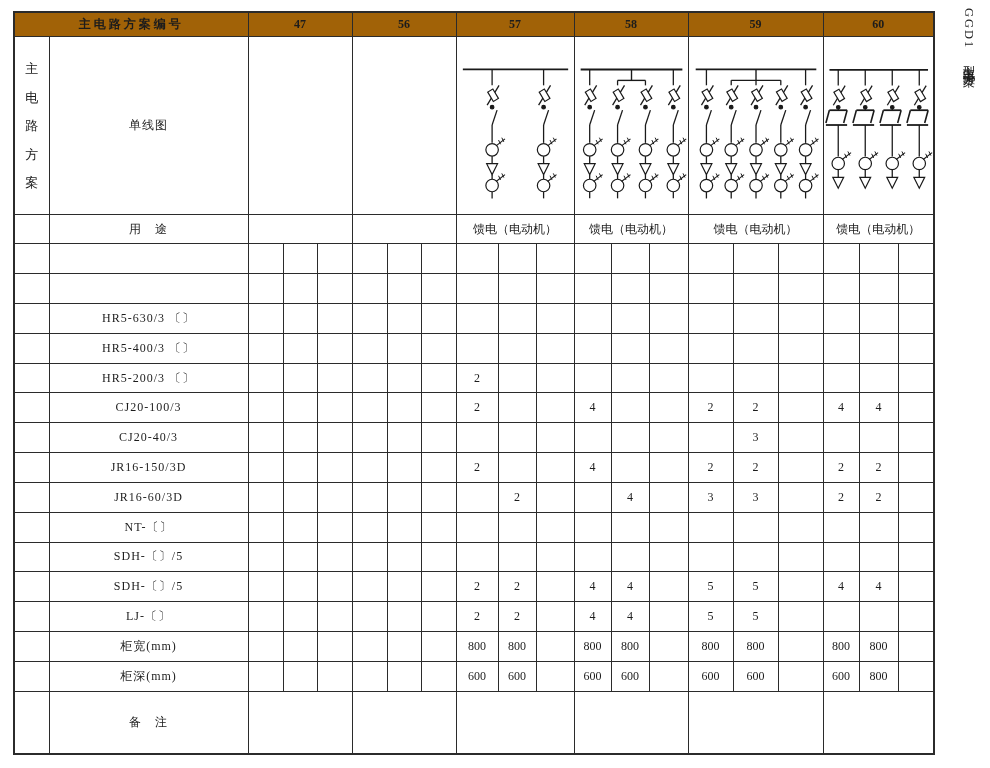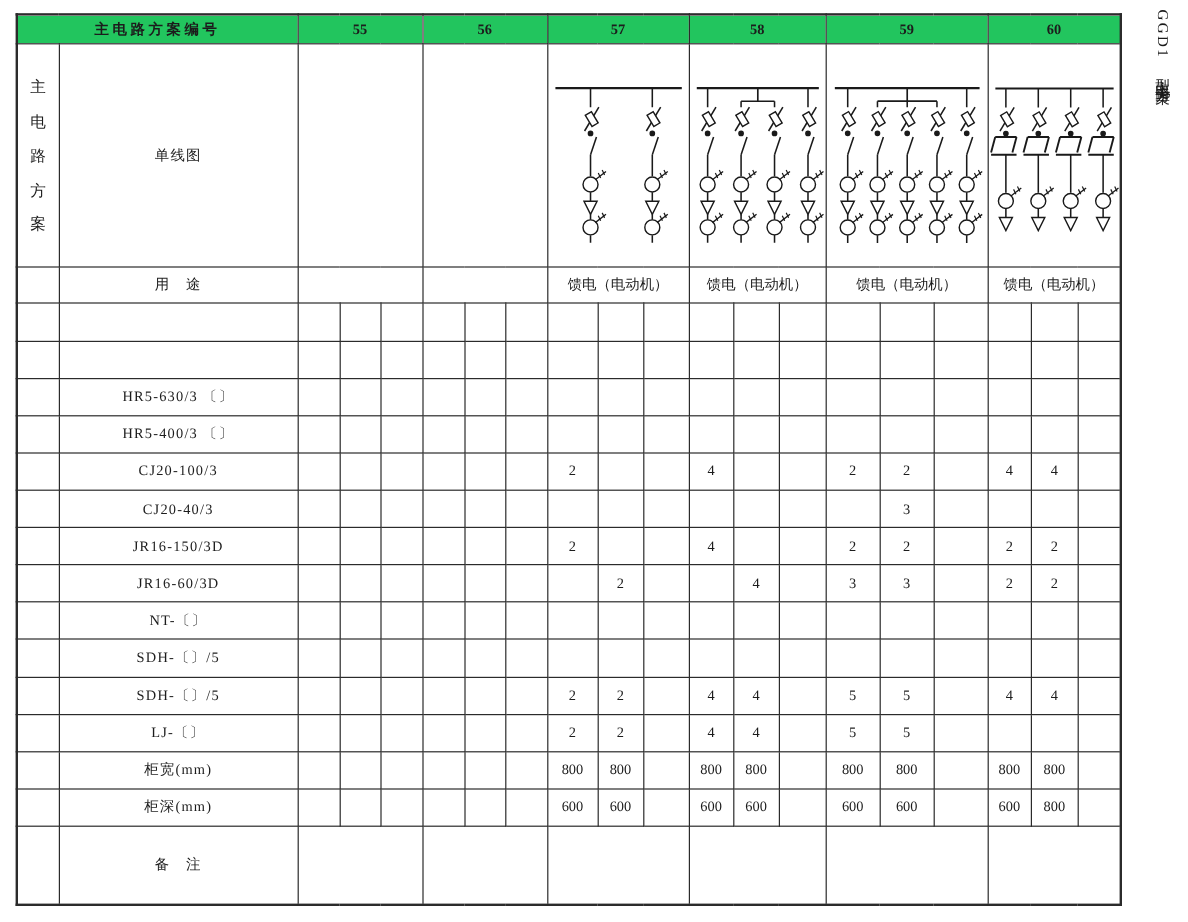--- a/index.html
+++ b/index.html
@@ -10,21 +10,21 @@
     border-collapse:collapse;table-layout:fixed;
     border:2px solid #2b2b2b;
   }
   table.spec td, table.spec th{
     border:1px solid #2b2b2b;padding:0;margin:0;
     text-align:center;vertical-align:middle;
     font-size:12px;color:#1c1c1c;overflow:hidden;
     font-family:"Liberation Serif","DejaVu Serif",serif;
   }
   thead th{
-    background:#22c55e;color:#ffffff;font-weight:600;font-size:12.5px;
+    background:#a16207;color:#ffffff;font-weight:600;font-size:12.5px;
     border:none;border-left:2px solid #ffffff;height:23px;
   }
   thead th:first-child{border-left:none;letter-spacing:3px;}
   td.lbl{letter-spacing:1px;}
   td.vert div{
     white-space:pre-line;font-size:13px;line-height:28.5px;
     padding-top:2px;letter-spacing:0;
   }
   td.diag{padding:0;}
   td.diag svg{display:block;width:100%;height:157px;}
@@ -61,21 +61,21 @@
         <col style="width: 45px;">
         <col style="width: 45px;">
         <col style="width: 45px;">
         <col style="width: 36px;">
         <col style="width: 39px;">
         <col style="width: 36px;">
       </colgroup>
       <thead>
         <tr style="height: 23px;">
           <th colspan="2">主电路方案编号</th>
-          <th colspan="3">55</th>
+          <th colspan="3">47</th>
           <th colspan="3">56</th>
           <th colspan="3">57</th>
           <th colspan="3">58</th>
           <th colspan="3">59</th>
           <th colspan="3">60</th>
         </tr>
       </thead>
       <tbody>
         <tr style="height: 159px;">
           <td class="vert">
@@ -470,20 +470,42 @@
           <td class="num"></td>
           <td class="num"></td>
           <td class="num"></td>
           <td class="num"></td>
           <td class="num"></td>
           <td class="num"></td>
           <td class="num"></td>
           <td class="num"></td>
           <td class="num"></td>
         </tr>
+        <tr style="height: 26.6px;">
+          <td></td>
+          <td class="lbl">HR5-200/3 〔〕</td>
+          <td class="num"></td>
+          <td class="num"></td>
+          <td class="num"></td>
+          <td class="num"></td>
+          <td class="num"></td>
+          <td class="num"></td>
+          <td class="num">2</td>
+          <td class="num"></td>
+          <td class="num"></td>
+          <td class="num"></td>
+          <td class="num"></td>
+          <td class="num"></td>
+          <td class="num"></td>
+          <td class="num"></td>
+          <td class="num"></td>
+          <td class="num"></td>
+          <td class="num"></td>
+          <td class="num"></td>
+        </tr>
         <tr style="height: 26.6px; padding-left: 48px;">
           <td></td>
           <td class="lbl">CJ20-100/3</td>
           <td class="num"></td>
           <td class="num"></td>
           <td class="num"></td>
           <td class="num"></td>
           <td class="num"></td>
           <td class="num"></td>
           <td class="num">2</td>

